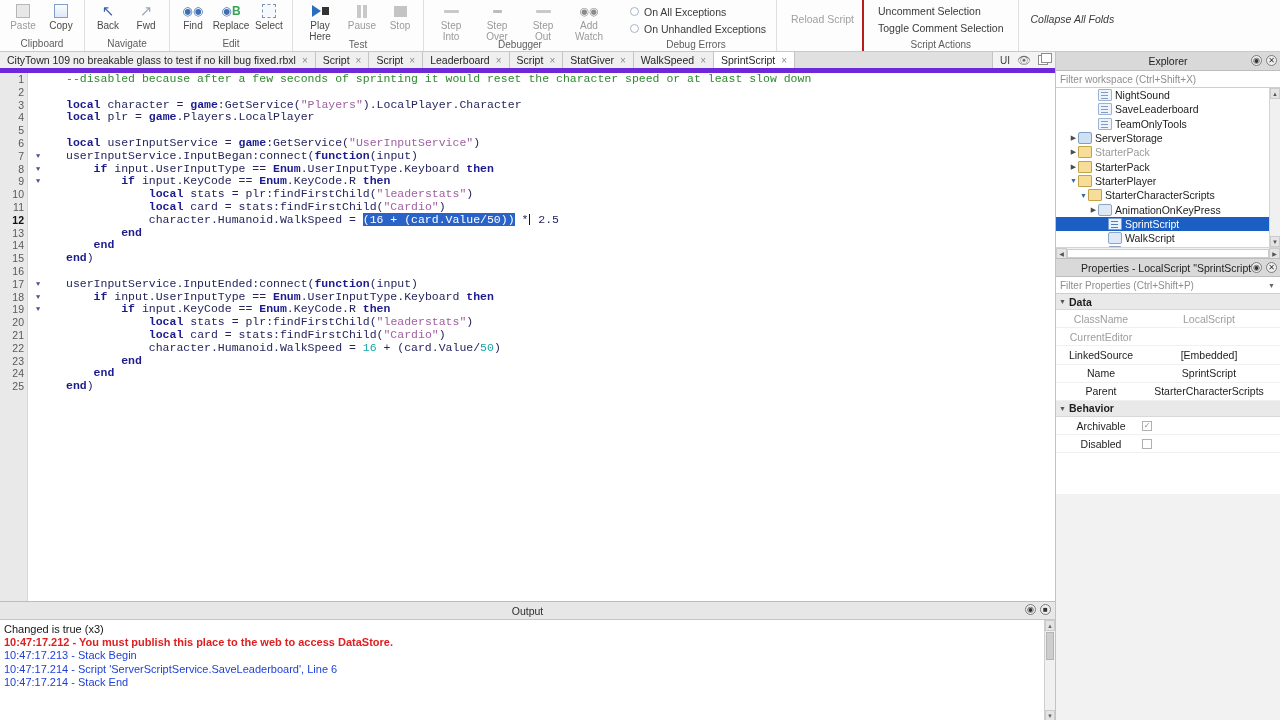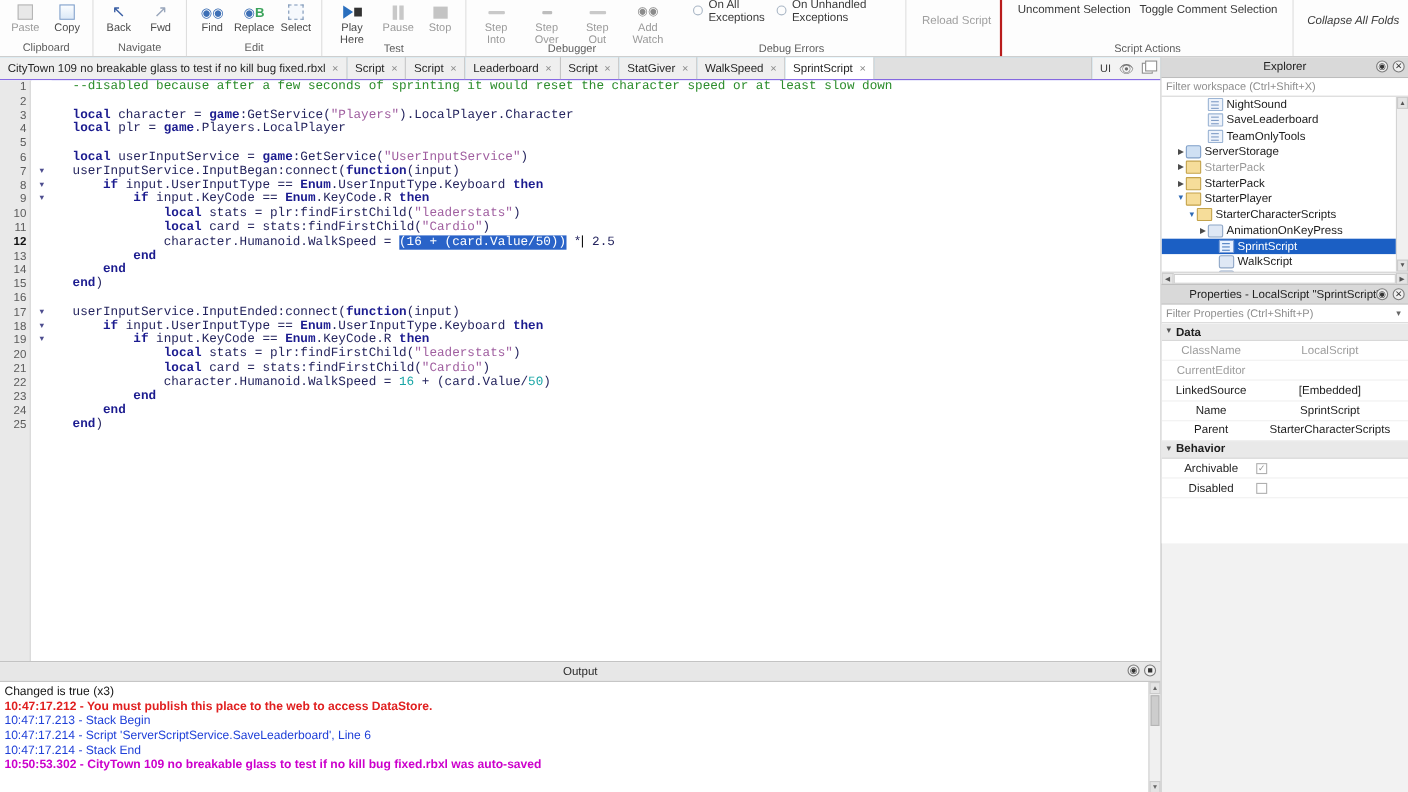--- a/index.html
+++ b/index.html
@@ -58,29 +58,29 @@
   .watchi{ color:#8b8b8b; font-size:11px; }
 
   .checkrow{
     display:flex; align-items:center; gap:5px;
     font-size:10.5px; color:#3a3a3a; height:17px;
   }
   .ochk{
     width:9px;height:9px;border:1px solid #a9b6c5;border-radius:50%;
     background:#fdfdfd; flex:0 0 auto;
   }
-  .stack2{ display:flex; flex-direction:row; justify-content:center; height:38px; padding:0 6px; }
+  .stack2{ display:flex; flex-direction:column; justify-content:center; height:38px; padding:0 6px; }
   .txtbtn{ font-size:10.5px; color:#3a3a3a; height:17px; line-height:17px; padding:0 4px; white-space:nowrap;}
   .txtbtn.dis{ color:#a0a0a0; }
   .ctr{ text-align:center; }
 
   
   .tabbar{
     position:absolute; left:0; top:52px; width:1055px; height:21px;
-    background:#7dd3fc; border-bottom:1px solid #6d28d9;
+    background:#7dd3fc; border-bottom:5px solid #6d28d9;
     display:flex; align-items:stretch; font-size:10.5px;
   }
   .tab{
     display:flex; align-items:center; gap:6px;
     padding:0 7px; border-right:1px solid #c4c4c4;
     background:#efefef; color:#262626; white-space:nowrap;
   }
   .tab.active{ background:#ffffff; }
   .tab .x{ color:#8b8b8b; font-size:10px; }
   .tabfill{ flex:1; background:#e0e0e0; border-right:1px solid #c4c4c4;}
@@ -496,21 +496,20 @@
         <div class="cbtn">◉</div>
         <div class="cbtn">■</div>
       </div>
     </div>
     <div class="outbody" id="output-lines">
         <div class="oline o-black">Changed is true (x3)</div>
         <div class="oline o-red">10:47:17.212 - You must publish this place to the web to access DataStore.</div>
         <div class="oline o-blue">10:47:17.213 - Stack Begin</div>
         <div class="oline o-blue">10:47:17.214 - Script 'ServerScriptService.SaveLeaderboard', Line 6</div>
         <div class="oline o-blue">10:47:17.214 - Stack End</div>
-        <div class="oline o-mag">10:50:53.302 - CityTown 109 no breakable glass to test if no kill bug fixed.rbxl was auto-saved</div>
       </div>
     <div class="outscroll">
       <div class="up">▲</div>
       <div class="thumb"></div>
       <div class="dn">▼</div>
     </div>
   </div>
 
   <div class="rdock">
 

